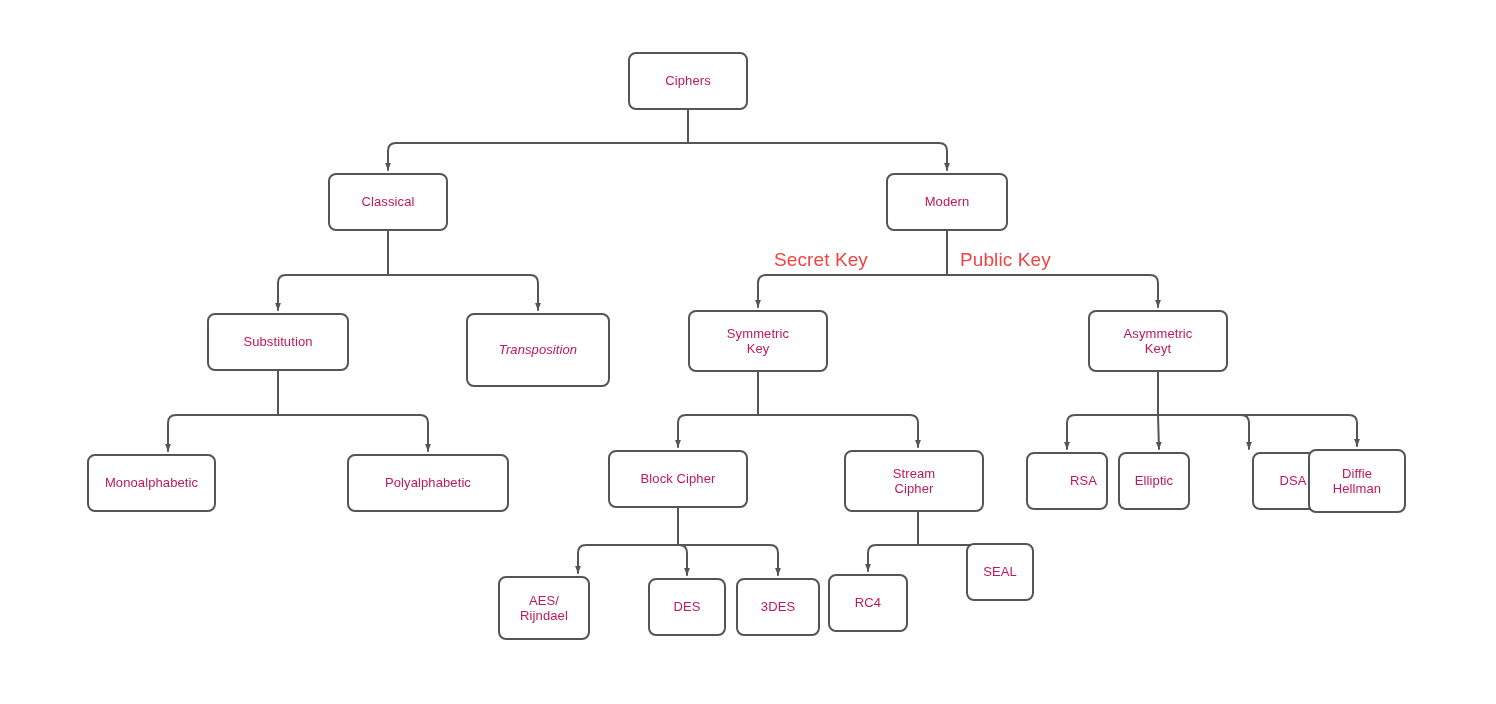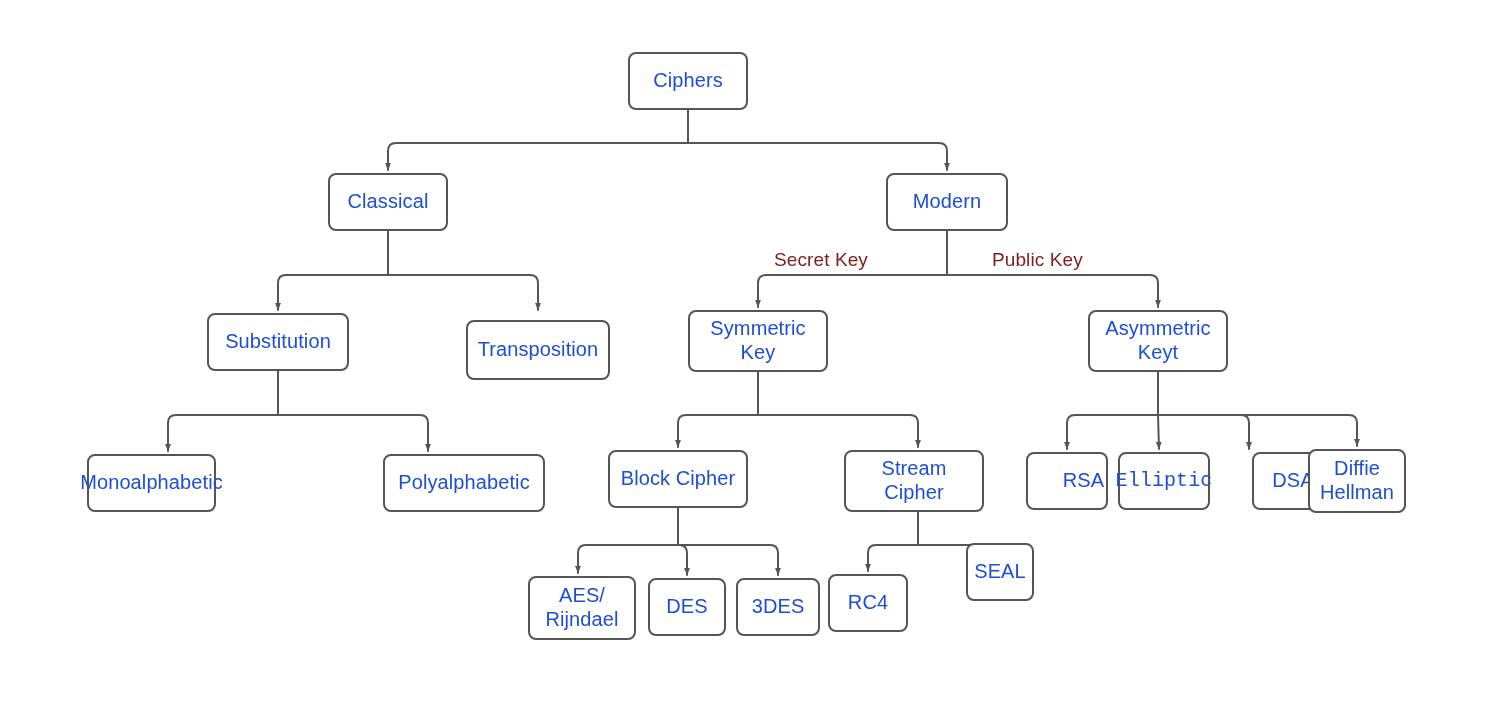--- a/index.html
+++ b/index.html
@@ -25,29 +25,29 @@
   .node {
     position: absolute;
     box-sizing: border-box;
     background: #ffffff;
     border: 2px solid #555555;
     border-radius: 8px;
     display: flex;
     align-items: center;
     justify-content: center;
     text-align: center;
-    color: #1d4ed8;
-    font-size: 20px;
+    color: #be185d;
+    font-size: 13px;
     line-height: 1.18;
     white-space: pre-line;
     letter-spacing: 0.1px;
   }
   .edge-label {
     position: absolute;
-    color: #7f1d1d;
+    color: #ef4444;
     font-size: 19px;
     white-space: nowrap;
     letter-spacing: 0.1px;
   }
 </style>
 </head>
 <body>
 
 <div id="canvas">
   <svg id="edges" viewBox="0 0 1496 704" xmlns="http://www.w3.org/2000/svg">
@@ -84,39 +84,39 @@
         <path d="M918,512 L918,545" fill="none" stroke="#555555" stroke-width="2" stroke-linecap="round"></path>
         <path d="M918,545 L876,545 Q868,545 868,553 L868,571" fill="none" stroke="#555555" stroke-width="2" stroke-linecap="round" marker-end="url(#arrowhead)"></path>
         <path d="M918,545 L1000,545 Q1008,545 1008,553 L1008,571" fill="none" stroke="#555555" stroke-width="2" stroke-linecap="round" marker-end="url(#arrowhead)"></path>
       </g>
   </svg>
   <div id="nodes">
       <div class="node" style="left: 628px; top: 52px; width: 120px; height: 58px;">Ciphers</div>
       <div class="node" style="left: 328px; top: 173px; width: 120px; height: 58px;">Classical</div>
       <div class="node" style="left: 886px; top: 173px; width: 122px; height: 58px;">Modern</div>
       <div class="node" style="left: 207px; top: 313px; width: 142px; height: 58px;">Substitution</div>
-      <div class="node" style="left: 466px; top: 320px; width: 144px; height: 60px;">Transposition</div>
+      <div class="node" style="left: 466px; top: 313px; width: 144px; height: 74px; font-style: italic;">Transposition</div>
       <div class="node" style="left: 688px; top: 310px; width: 140px; height: 62px;">Symmetric
 Key</div>
       <div class="node" style="left: 1088px; top: 310px; width: 140px; height: 62px;">Asymmetric
 Keyt</div>
       <div class="node" style="left: 87px; top: 454px; width: 129px; height: 58px;">Monoalphabetic</div>
-      <div class="node" style="left: 347px; top: 454px; width: 162px; height: 58px; margin-left: 36px;">Polyalphabetic</div>
+      <div class="node" style="left: 347px; top: 454px; width: 162px; height: 58px;">Polyalphabetic</div>
       <div class="node" style="left: 608px; top: 450px; width: 140px; height: 58px;">Block Cipher</div>
       <div class="node" style="left: 844px; top: 450px; width: 140px; height: 62px;">Stream
 Cipher</div>
       <div class="node" style="left: 1026px; top: 452px; width: 82px; height: 58px; padding-left: 33px;">RSA</div>
-      <div class="node" style="left: 1118px; top: 452px; width: 92px; height: 58px; font-family: Liberation Mono, monospace;">Elliptic</div>
+      <div class="node" style="left: 1118px; top: 452px; width: 72px; height: 58px;">Elliptic</div>
       <div class="node" style="left: 1208px; top: 452px; width: 82px; height: 58px; margin-left: 44px;">DSA</div>
       <div class="node" style="left: 1308px; top: 449px; width: 98px; height: 64px;">Diffie
 Hellman</div>
-      <div class="node" style="left: 528px; top: 576px; width: 108px; height: 64px;">AES/
+      <div class="node" style="left: 498px; top: 576px; width: 92px; height: 64px;">AES/
 Rijndael</div>
       <div class="node" style="left: 648px; top: 578px; width: 78px; height: 58px;">DES</div>
       <div class="node" style="left: 736px; top: 578px; width: 84px; height: 58px;">3DES</div>
       <div class="node" style="left: 828px; top: 574px; width: 80px; height: 58px;">RC4</div>
       <div class="node" style="left: 966px; top: 543px; width: 68px; height: 58px;">SEAL</div>
     </div>
   <div id="labels">
       <div class="edge-label" style="left: 774px; top: 249px;">Secret Key</div>
-      <div class="edge-label" style="left: 992px; top: 249px;">Public Key</div>
+      <div class="edge-label" style="left: 960px; top: 249px;">Public Key</div>
     </div>
 </div>
 
 </body></html>

